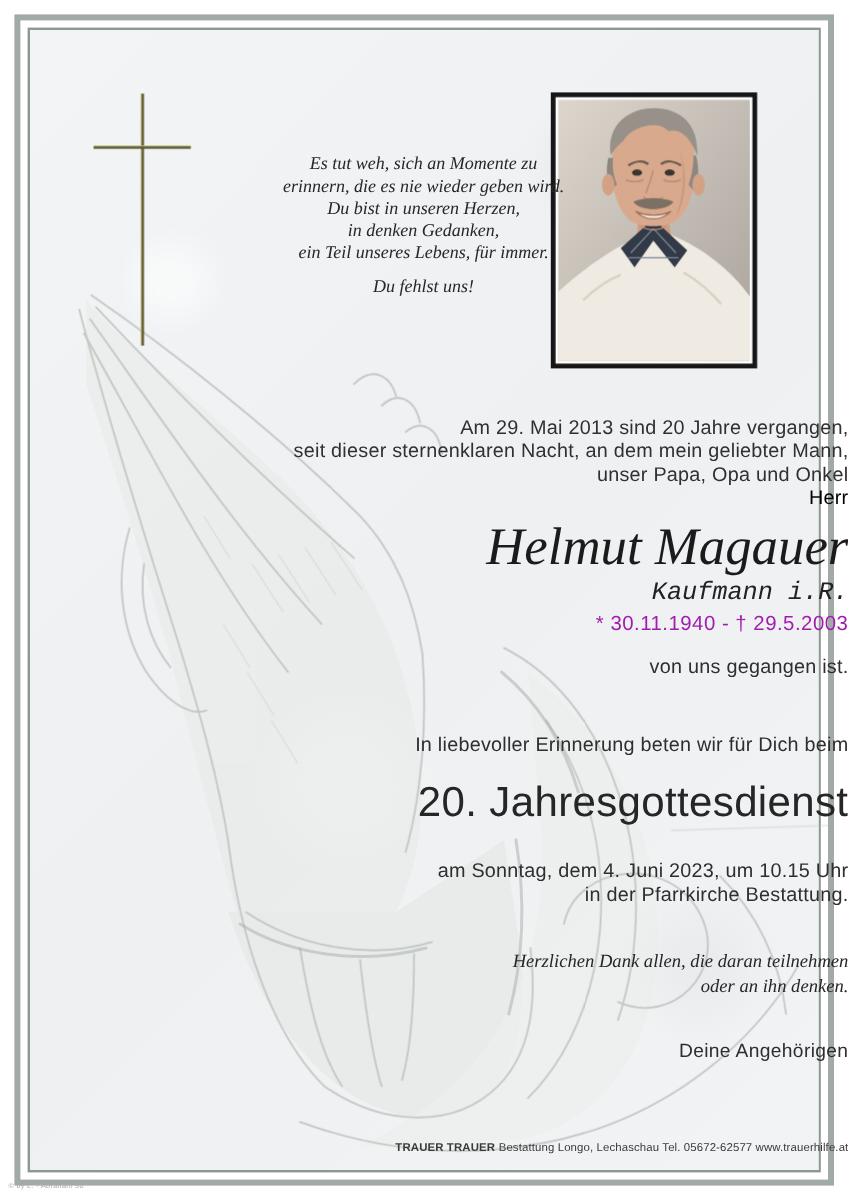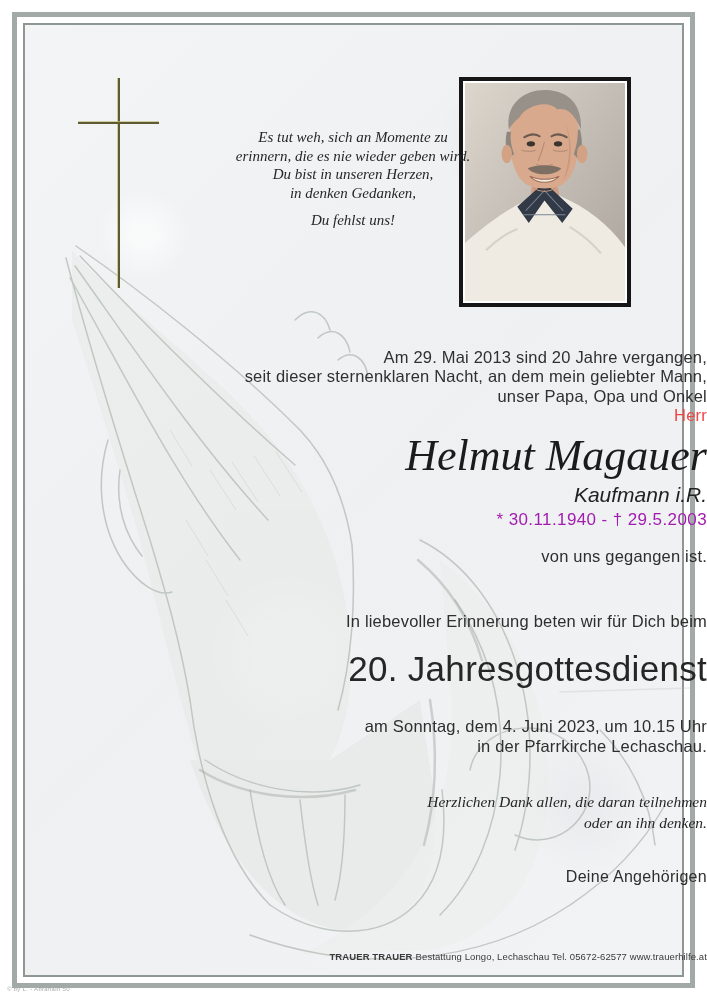--- a/index.html
+++ b/index.html
@@ -41,27 +41,27 @@
   
   .tx{position:absolute;color:#2e2e2e;}
   .center{left:0;width:707px;text-align:right;}
   .poem{
     left:117px;top:128px;width:400px;text-align:center;
     font-family:"Liberation Serif",serif;font-style:italic;
     font-size:15px;line-height:18.6px;color:#272727;margin-left:36px;
   }
   .poem .farewell{margin-top:9px;}
   .annc{top:348px;font-size:16.5px;line-height:19.3px;letter-spacing:.2px;color:#303030;}
-  .herr{top:406px;font-size:16.5px;letter-spacing:.2px;color:#ef4444;}
+  .herr{top:406px;font-size:16.5px;letter-spacing:.2px;color:#000000;}
   .name{
     top:430px;font-family:"Liberation Serif",serif;font-style:italic;
     font-size:44px;color:#1b1b1b;
   }
   .profession{
-    top:483px;font-family:Liberation Sans, sans-serif;font-style:italic;
+    top:483px;font-family:Liberation Mono, monospace;font-style:italic;
     font-size:21px;color:#222;
   }
   .dates{top:510px;font-size:17px;letter-spacing:.4px;color:#a21caf;}
   .passing{top:547px;font-size:16.5px;letter-spacing:.2px;}
   .mem-intro{top:612px;font-size:16.5px;letter-spacing:.2px;}
   .service{top:649px;font-size:35px;letter-spacing:.3px;color:#262626;}
   .when{top:717px;font-size:16.5px;line-height:19.5px;letter-spacing:.2px;}
   .thanks{
     top:791px;font-family:"Liberation Serif",serif;font-style:italic;
     font-size:15.5px;line-height:21px;color:#262626;
@@ -160,40 +160,41 @@
     <path d="M62,92 C70,100 82,100 90,92 C82,96 70,96 62,92 Z" fill="#f1eee6" stroke="#a06b53" stroke-width="1"></path>
     <path d="M66,104 C72,108 80,108 86,104" stroke="#c09275" stroke-width="1" fill="none"></path>
   </svg>
 </div>
 
 <div class="tx poem">
   <div>Es tut weh, sich an Momente zu</div>
   <div>erinnern, die es nie wieder geben wird.</div>
   <div>Du bist in unseren Herzen,</div>
   <div>in denken Gedanken,</div>
+  <div>ein Teil unseres Lebens, für immer.</div>
   <div class="farewell">Du fehlst uns!</div>
 </div>
 
 <div class="tx center annc">
   <div>Am 29. Mai 2013 sind 20 Jahre vergangen,</div>
   <div>seit dieser sternenklaren Nacht, an dem mein geliebter Mann,</div>
   <div>unser Papa, Opa und Onkel</div>
 </div>
 <div class="tx center herr">Herr</div>
 
 <div class="tx center name">Helmut Magauer</div>
 <div class="tx center profession">Kaufmann i.R.</div>
 <div class="tx center dates">* 30.11.1940 - † 29.5.2003</div>
 <div class="tx center passing">von uns gegangen ist.</div>
 
 <div class="tx center mem-intro">In liebevoller Erinnerung beten wir für Dich beim</div>
 <div class="tx center service">20. Jahresgottesdienst</div>
 <div class="tx center when">
   <div>am Sonntag, dem 4. Juni 2023, um 10.15 Uhr</div>
-  <div>in der Pfarrkirche Lechaschau.</div>
+  <div>in der Pfarrkirche Bestattung.</div>
 </div>
 
 <div class="tx center thanks">
   <div>Herzlichen Dank allen, die daran teilnehmen</div>
   <div>oder an ihn denken.</div>
 </div>
 
 <div class="tx center signature">Deine Angehörigen</div>
 
 <div class="tx center footer">

